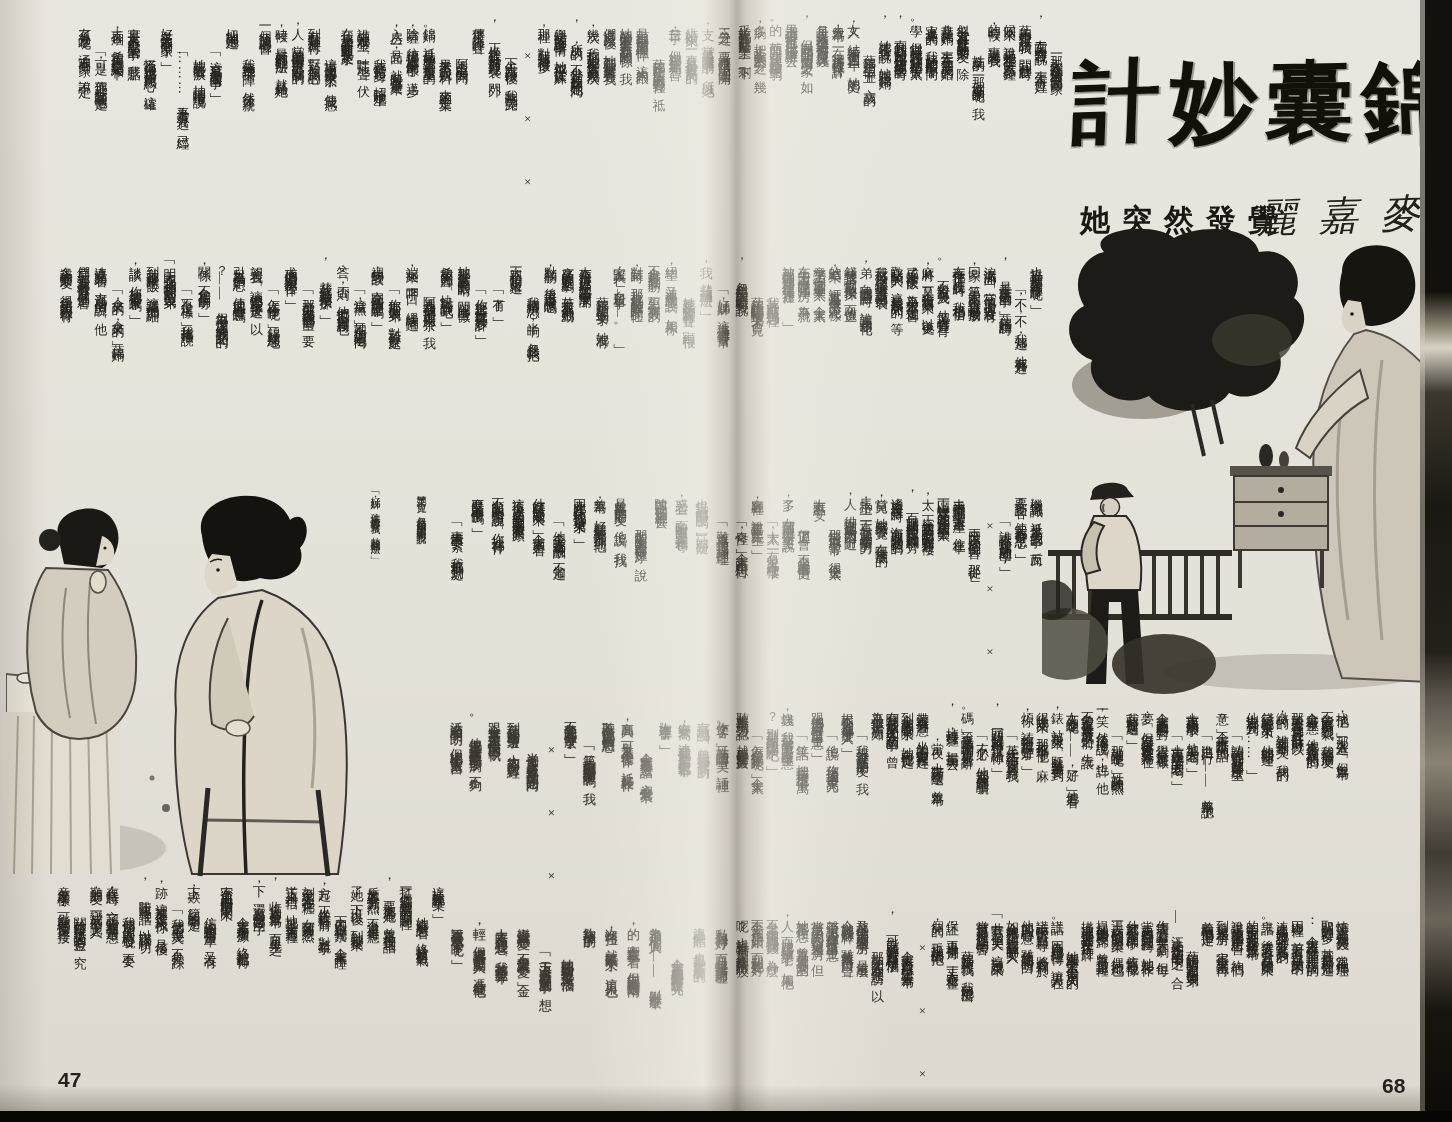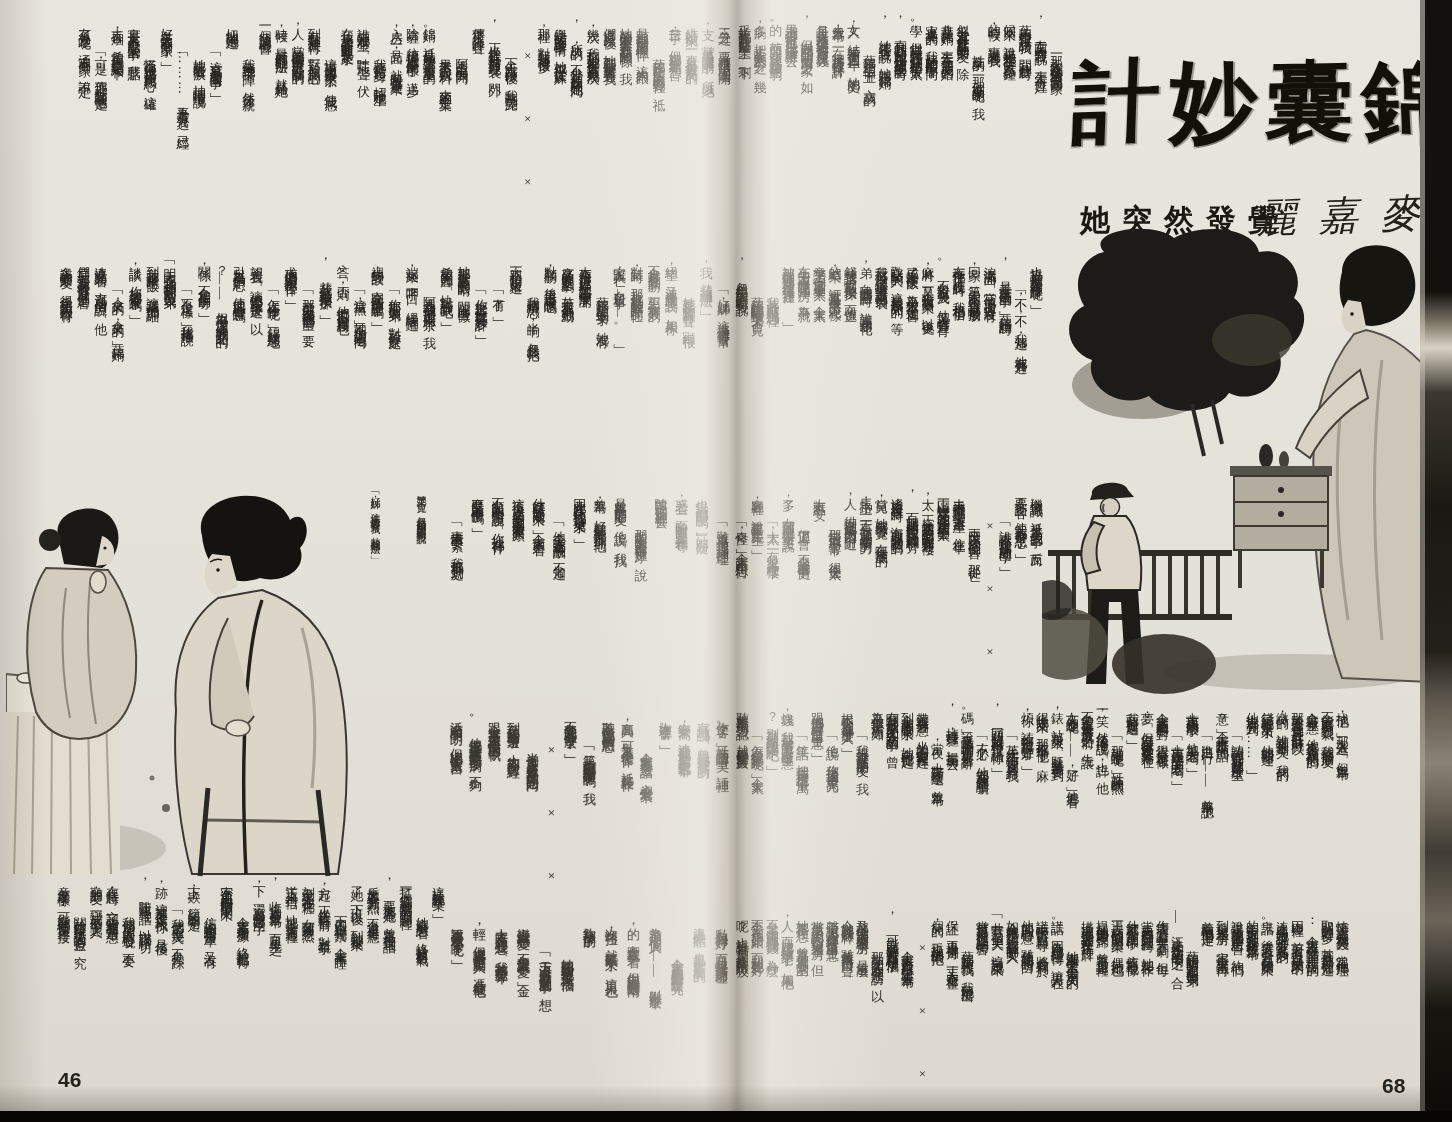--- a/index.html
+++ b/index.html
@@ -260,21 +260,21 @@
       <ellipse cx="232" cy="250" rx="12" ry="8" fill="#e4decf" stroke="#55524a" stroke-width="1.5"></ellipse>
       <path d="M296,150 C308,190 312,250 306,310" fill="none" stroke="#928d7f" stroke-width="3" opacity="0.7"></path>
 
       <line x1="202" y1="310" x2="194" y2="398" stroke="#2a2824" stroke-width="5"></line>
       <line x1="312" y1="312" x2="322" y2="398" stroke="#2a2824" stroke-width="5"></line>
       <line x1="198" y1="342" x2="318" y2="344" stroke="#2a2824" stroke-width="3" opacity="0.7"></line>
       <circle cx="160" cy="330" r="4" fill="#35322b" opacity="0.7"></circle>
       <circle cx="146" cy="300" r="2.5" fill="#35322b" opacity="0.6"></circle>
     </svg>
 
-    <div class="pagenum pagenum-left">46</div>
+    <div class="pagenum pagenum-left">47</div>
   </div>
 
   <div>
     <div class="vblock" style="left:736px;top:14px;width:328px;height:244px;--pitch:15.6px;">
         <div class="col">　　那一天我剛從外邊教完書回家</div>
         <div class="col">，女工阿秀對我說：上午有一位姓</div>
         <div class="col">葉的小姐打電話給我，問我什麼時</div>
         <div class="col">候回來？說是她想在下午六點多鐘</div>
         <div class="col">的時候，專誠來看我。</div>
         <div class="col">　　姓葉的？那一個姓葉的呢？我</div>

